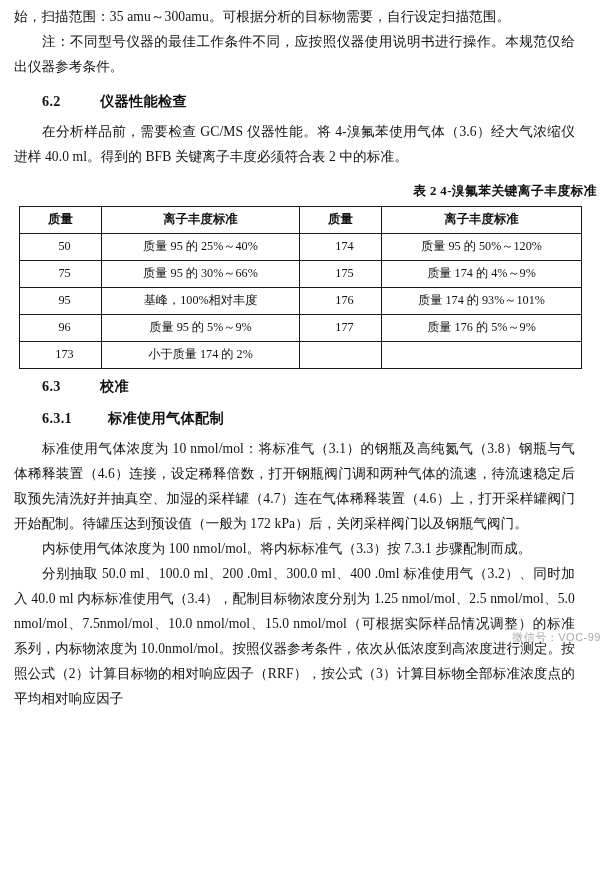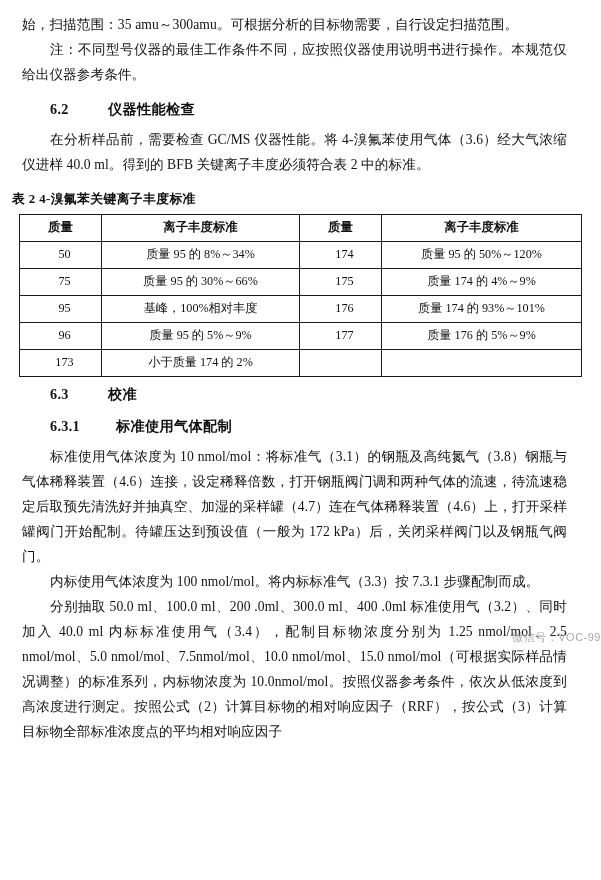--- a/index.html
+++ b/index.html
@@ -13,21 +13,21 @@
     overflow: hidden;
     font-family: "Liberation Serif", "DejaVu Serif", serif;
     color: #111111;
     position: relative;
   }
   .page {
     position: absolute;
     left: 0; top: 0;
     width: 601px;
     height: 649px;
-    padding: 12px;
+    padding: 4px;
     box-sizing: border-box;
   }
   .body-text {
     font-size: 13.6px;
     line-height: 25px;
     text-align: justify;
     text-justify: inter-ideograph;
     letter-spacing: 0.1px;
   }
   .p-cont {
@@ -48,21 +48,21 @@
     min-width: 44px;
     font-family: Liberation Serif, serif;
   }
   .heading.sub .num {
     min-width: 52px;
   }
   .heading .txt {
     margin-left: 14px;
   }
   .table-title {
-    text-align: left;
+    text-align: right;
     font-weight: bold;
     font-size: 12.8px;
     margin: 14px 0 6px 0;
     letter-spacing: 0.4px;
   }
   table.ion {
     border-collapse: collapse;
     width: 562px;
     margin: 0 auto;
     font-size: 12.2px;
@@ -128,21 +128,21 @@
       <tr>
         <th>质量</th>
         <th>离子丰度标准</th>
         <th>质量</th>
         <th>离子丰度标准</th>
       </tr>
     </thead>
     <tbody>
       <tr>
         <td class="mass">50</td>
-        <td>质量 95 的 8%～34%</td>
+        <td>质量 95 的 25%～40%</td>
         <td class="mass">174</td>
         <td>质量 95 的 50%～120%</td>
       </tr>
       <tr>
         <td class="mass">75</td>
         <td>质量 95 的 30%～66%</td>
         <td class="mass">175</td>
         <td>质量 174 的 4%～9%</td>
       </tr>
       <tr>

